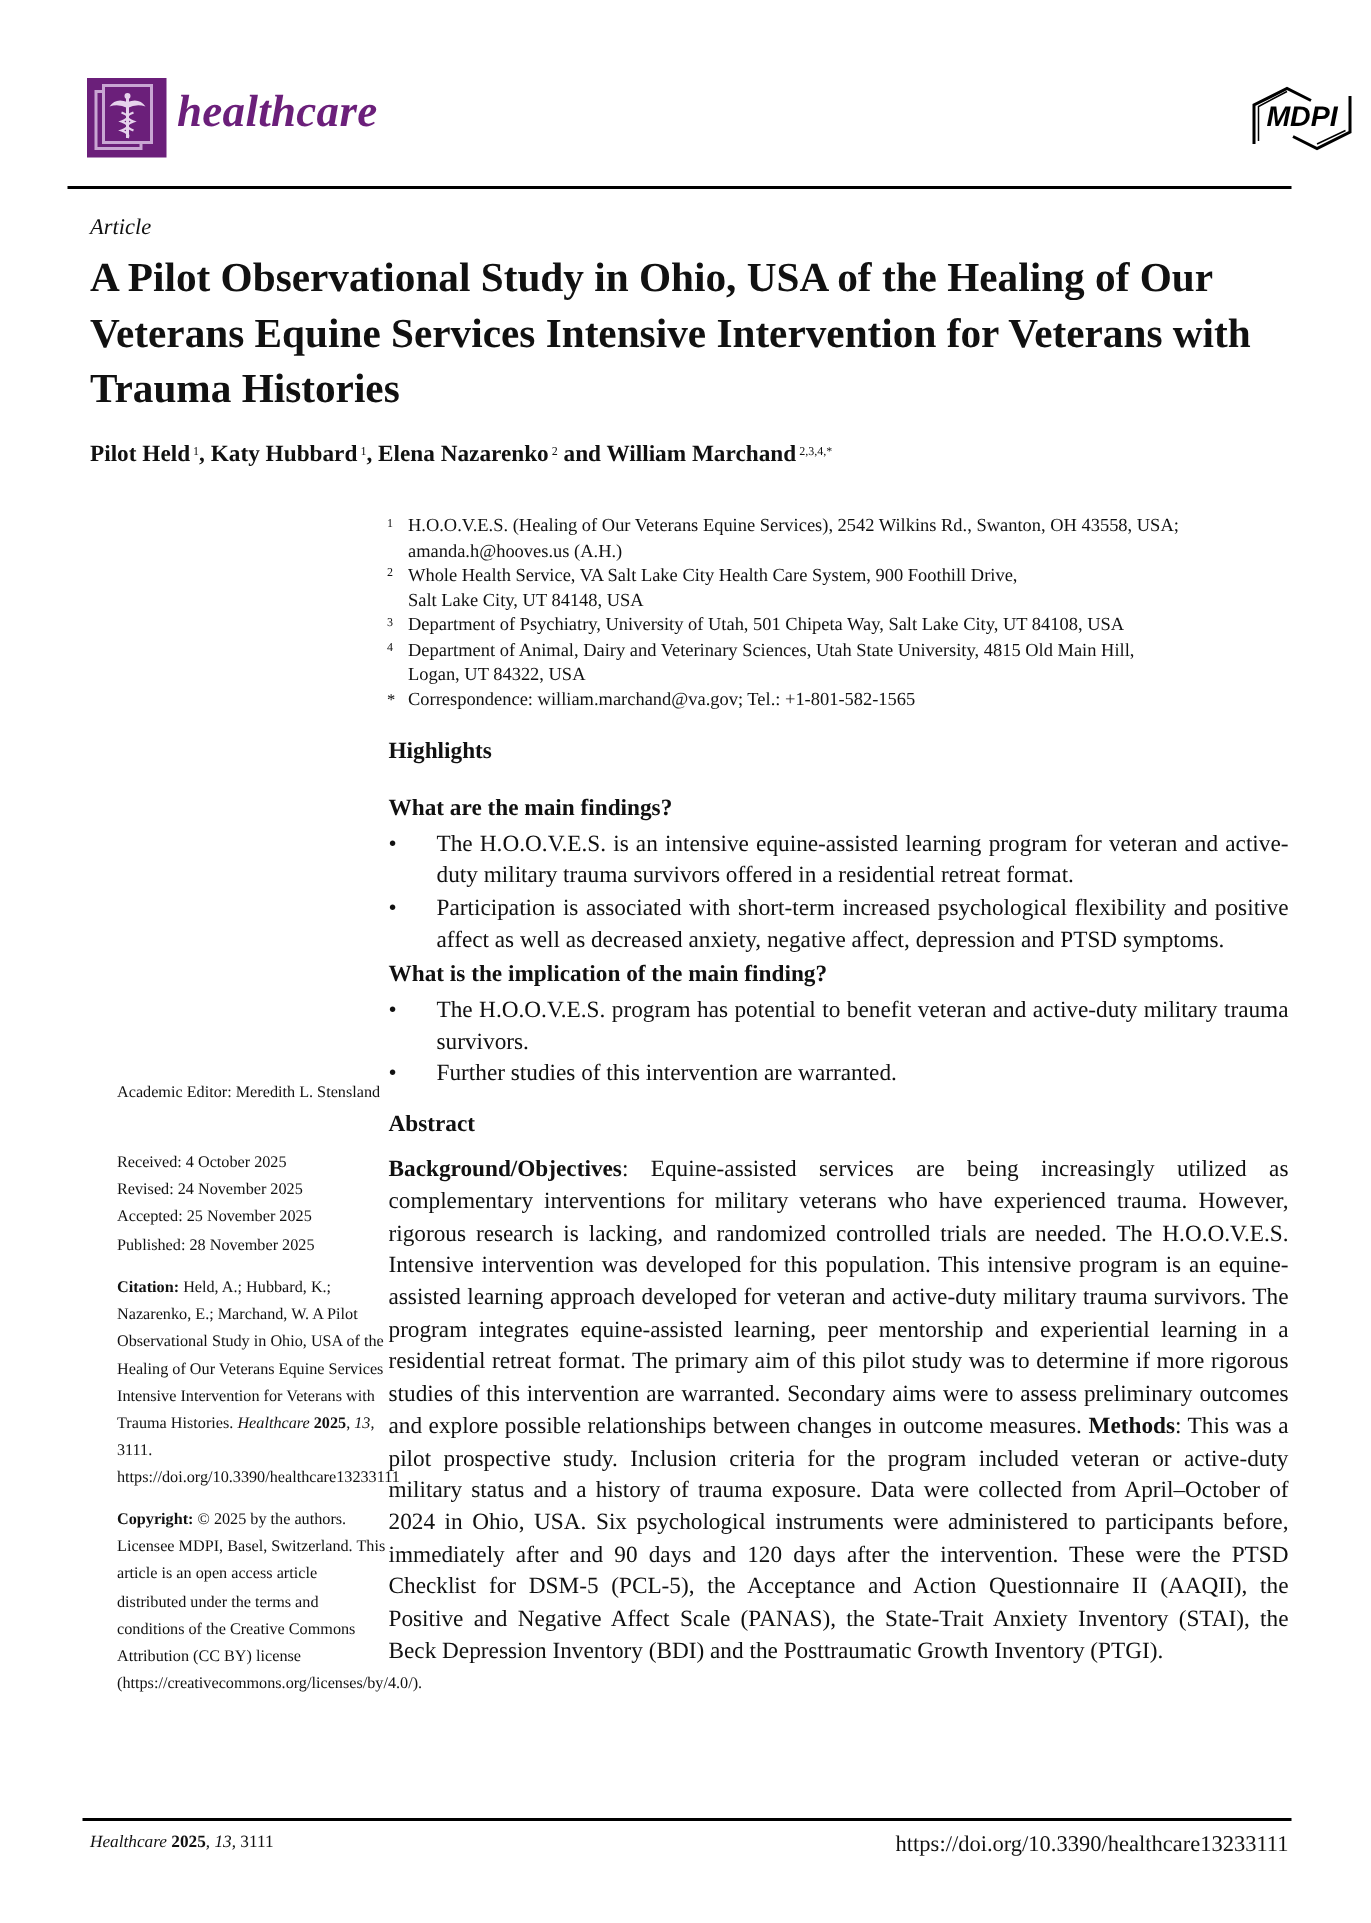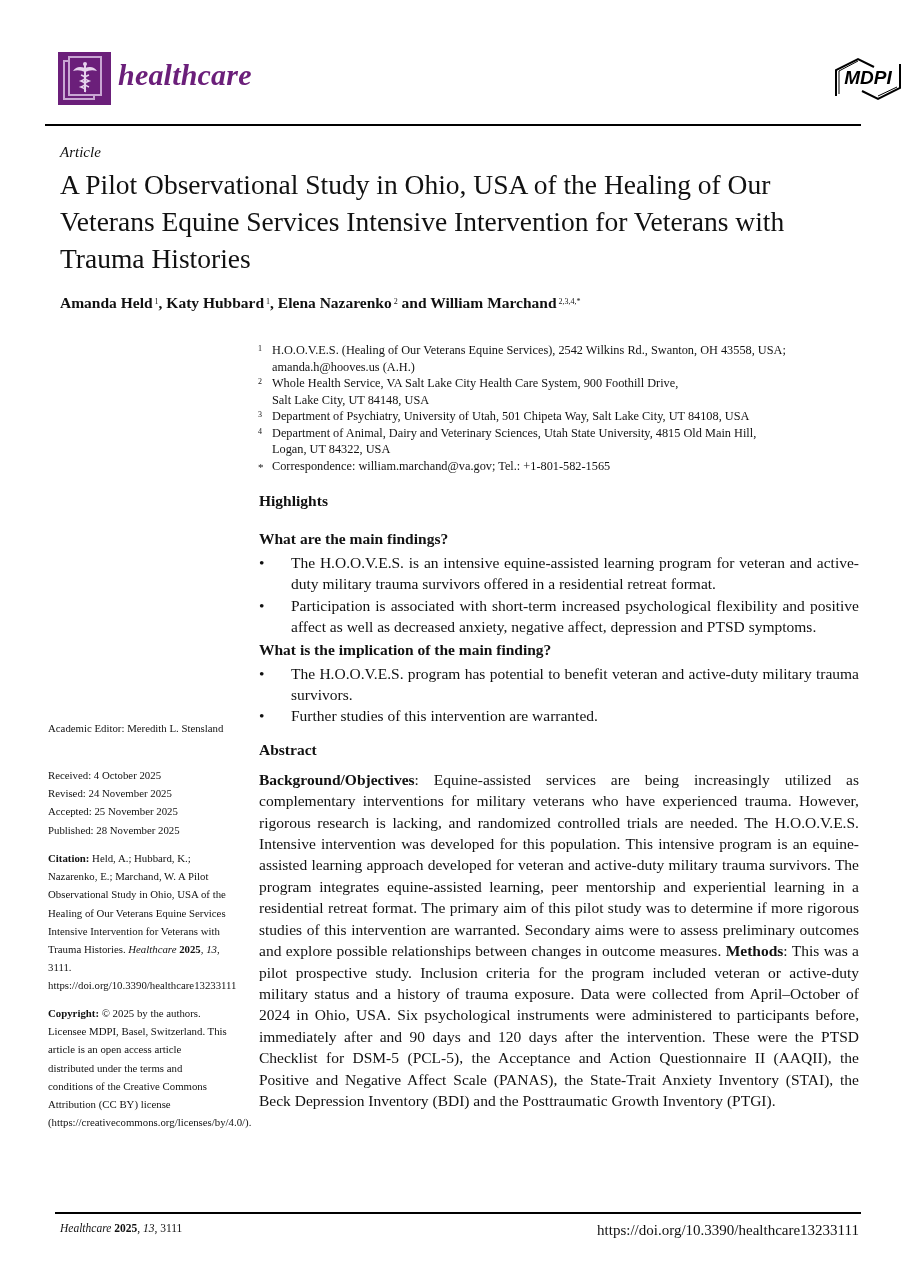--- a/index.html
+++ b/index.html
@@ -9,21 +9,21 @@
   
   .logo-box { position: absolute; left: 58px; top: 52px; width: 53px; height: 53px; background: #6b1f7a; }
   .logo-box svg { width: 53px; height: 53px; display: block; }
   .journal-name { position: absolute; left: 118px; top: 58px; font-size: 30px; font-style: italic; font-weight: bold;
                   color: #6b1f7a; letter-spacing: 0.2px; }
   .publisher-logo { position: absolute; left: 832px; top: 56px; width: 72px; height: 46px; font-style: italic; }
   .header-rule { position: absolute; left: 45px; top: 124px; width: 816px; height: 1.5px; background: #000; }
 
   
   .article-type { position: absolute; left: 60px; top: 144px; font-size: 15px; font-style: italic; }
-  .title { position: absolute; left: 60px; top: 166px; width: 790px; font-size: 27.5px; font-weight: normal; line-height: 37px; }
+  .title { position: absolute; left: 60px; top: 166px; width: 790px; font-size: 27.5px; font-weight: bold; line-height: 37px; }
   .authors { position: absolute; left: 60px; top: 294px; font-size: 15.5px; font-weight: bold; }
   .authors sup { font-size: 8px; font-weight: normal; vertical-align: 4px; margin-left: 2px; }
 
   
   .affils { position: absolute; left: 258px; top: 342px; width: 600px; font-size: 12.3px; line-height: 16.5px; }
   .affil { display: flex; }
   .affil .mark { width: 14px; flex: none; font-size: 8px; vertical-align: top; position: relative; top: -1px; }
   .affil .mark.star { font-size: 11px; top: 1px; }
 
   
@@ -32,21 +32,21 @@
   .h-sub { font-size: 15.5px; font-weight: bold; margin: 0; }
   .bullets { list-style: none; margin: 0; padding: 0; }
   .bullets li { display: flex; font-size: 15.5px; line-height: 21.4px; text-align: justify; }
   .bullets .dot { width: 32px; flex: none; position: relative; }
   .bullets .dot::before { content: "•"; position: absolute; left: 0; top: 0; }
   .bullets .txt { flex: 1; }
   .abstract-p { font-size: 15.5px; line-height: 21.4px; text-align: justify; margin: 0; }
   .abstract-p b { font-weight: bold; }
 
   
-  .side { position: absolute; left: 48px; width: 180px; font-size: 10.8px; line-height: 18.2px; }
+  .side { position: absolute; left: 78px; width: 180px; font-size: 10.8px; line-height: 18.2px; }
   .side b { font-weight: bold; }
 
   
   .footer-rule { position: absolute; left: 55px; top: 1212px; width: 806px; height: 1.5px; background: #000; }
   .footer-left { position: absolute; left: 60px; top: 1222px; font-size: 11.5px; }
   .footer-right { position: absolute; right: 55px; top: 1222px; font-size: 15px; }
 </style>
 </head>
 <body>
 
@@ -69,21 +69,21 @@
     <polyline points="7,38 7,15 26,5" fill="none" stroke="#000" stroke-width="1"></polyline>
     <polyline points="68,8 68,32 46,43 30,35" fill="none" stroke="#000" stroke-width="2"></polyline>
     <polyline points="65,31 46,40" fill="none" stroke="#000" stroke-width="1"></polyline>
     <text x="36" y="28" text-anchor="middle" font-family="Liberation Sans, sans-serif" font-weight="bold" font-size="19" fill="#000">MDPI</text>
   </svg>
 </div>
 <div class="header-rule"></div>
 
 <div class="article-type">Article</div>
 <h1 class="title" style="margin:0">A Pilot Observational Study in Ohio, USA of the Healing of Our Veterans Equine Services Intensive Intervention for Veterans with Trauma Histories</h1>
-<div class="authors" id="authors"><span>Amanda Held</span><sup>1</sup><span>, </span><span>Katy Hubbard</span><sup>1</sup><span>, </span><span>Elena Nazarenko</span><sup>2</sup><span> and </span><span>William Marchand</span><sup>2,3,4,*</sup><span></span></div>
+<div class="authors" id="authors"><span>Pilot Held</span><sup>1</sup><span>, </span><span>Katy Hubbard</span><sup>1</sup><span>, </span><span>Elena Nazarenko</span><sup>2</sup><span> and </span><span>William Marchand</span><sup>2,3,4,*</sup><span></span></div>
 
 <div class="affils" id="affils">
     <div class="affil">
       <span class="mark">1</span>
       <div>
         <div>H.O.O.V.E.S. (Healing of Our Veterans Equine Services), 2542 Wilkins Rd., Swanton, OH 43558, USA;</div>
         <div>amanda.h@hooves.us (A.H.)</div>
       </div>
     </div>
     <div class="affil">

